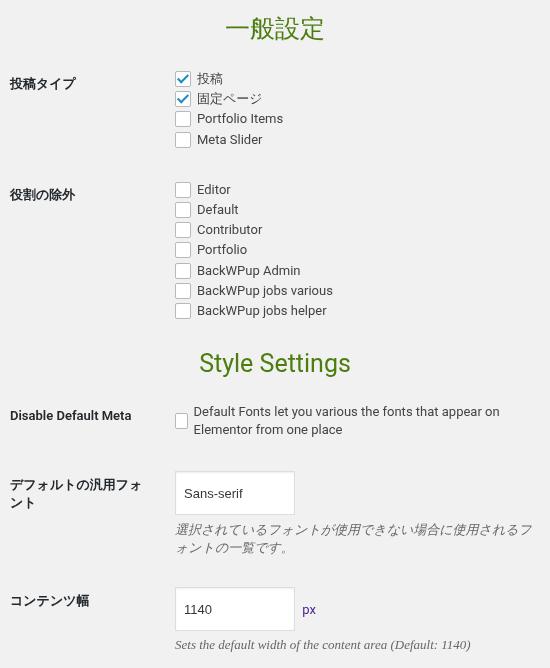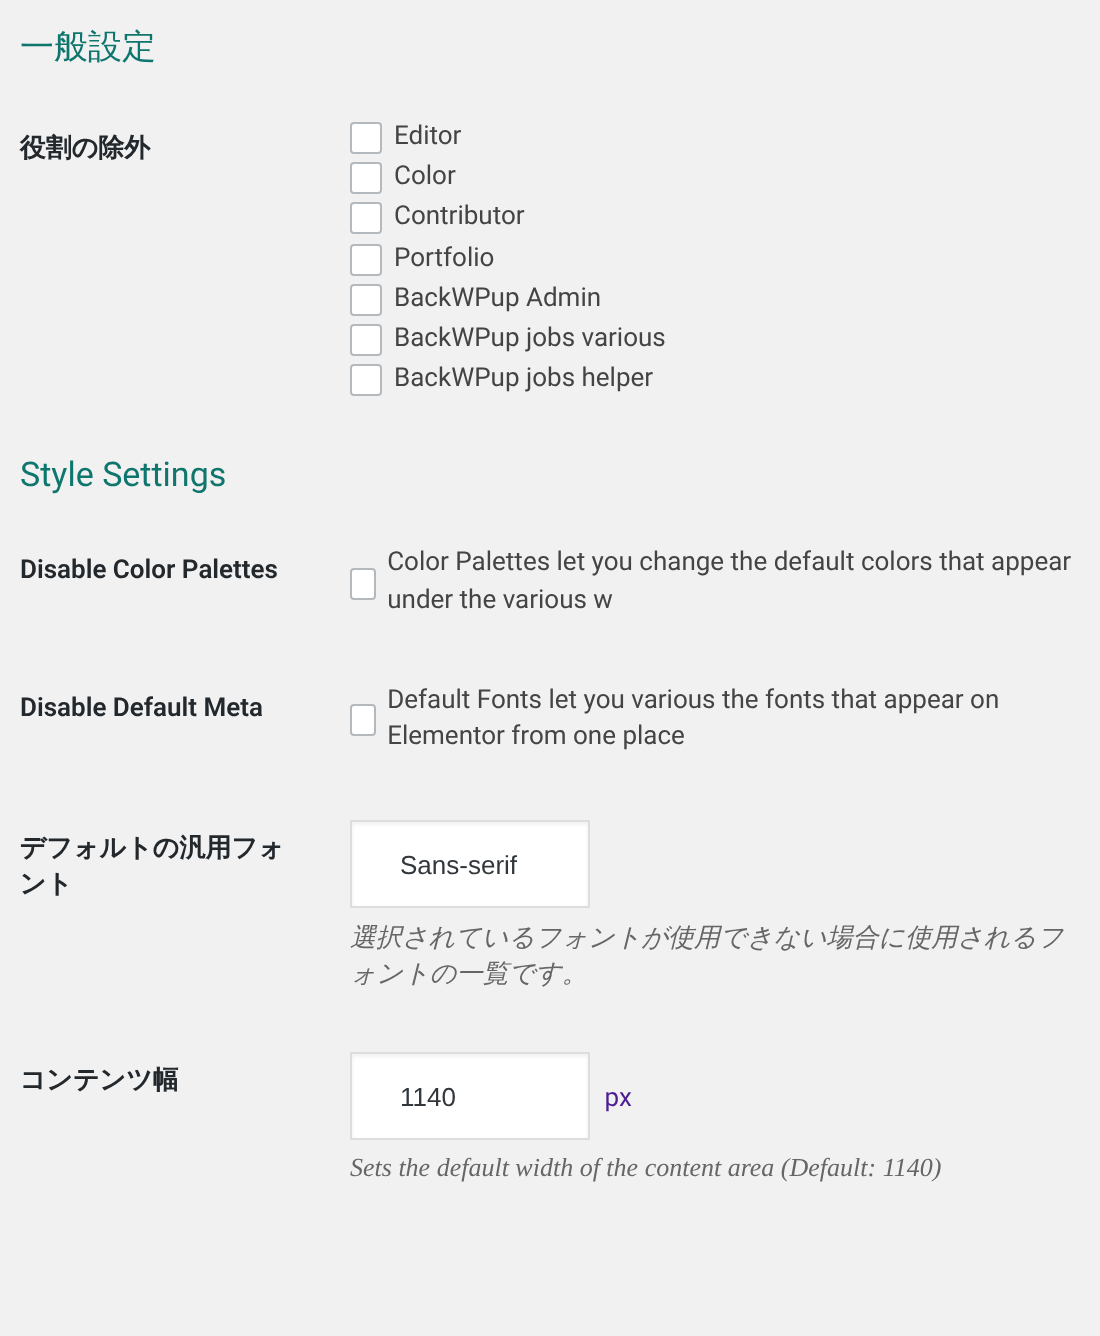--- a/index.html
+++ b/index.html
@@ -5,24 +5,25 @@
     * { box-sizing: border-box; margin: 0; padding: 0; }
     body {
       font-family: -apple-system, BlinkMacSystemFont, "Segoe UI", Roboto, Oxygen-Sans, Ubuntu, Cantarell, "Helvetica Neue", sans-serif;
       font-size: 13px;
       color: #23282d;
       background: #f1f1f1;
       padding: 0;
       width: 550px;
     }
     h2.section-title {
-      font-size: 17px;
+      font-size: 25px;
       font-weight: 400;
       padding: 12px 10px 10px 10px;
-      color: #0f766e;
+      color: #4d7c0f;
+      text-align: center;
     }
     .form-table { width: 100%; border-collapse: collapse; }
     .form-table tr { vertical-align: top; }
     .form-table th {
       text-align: left;
       padding: 20px 10px 20px 10px;
       width: 165px;
       font-weight: 600;
       font-size: 13px;
       color: #23282d;
@@ -61,45 +62,66 @@
       font-style: italic;
       color: #666;
       margin-top: 6px;
       font-size: 13px;
       font-family: Liberation Serif, serif;
     }
     input[type="text"] {
       border: 1px solid #ddd;
       box-shadow: inset 0 1px 2px rgba(0,0,0,.07);
       background: #fff;
-      padding: 4px 24px;
+      padding: 4px 8px;
       font-size: 13px;
       height: 44px;
       width: 120px;
       color: #32373c;
     }
     .unit { margin-left: 4px; color: #4c1d95; }
   </style>
 </head>
 <body>
 
 <h2 class="section-title">一般設定</h2>
 
 <table class="form-table">
   <tbody>
+      <tr>
+    <th>投稿タイプ</th>
+    <td>
+      <div class="checkbox-row">
+        <input type="checkbox" checked="" style="">
+        <span class="cb-label">投稿</span>
+      </div>
+      <div class="checkbox-row">
+        <input type="checkbox" checked="" style="">
+        <span class="cb-label">固定ページ</span>
+      </div>
+      <div class="checkbox-row">
+        <input type="checkbox" style="">
+        <span class="cb-label">Portfolio Items</span>
+      </div>
+      <div class="checkbox-row">
+        <input type="checkbox" style="">
+        <span class="cb-label">Meta Slider</span>
+      </div>
+    </td>
+  </tr>
   <tr>
     <th>役割の除外</th>
     <td>
       <div class="checkbox-row">
         <input type="checkbox" style="">
         <span class="cb-label">Editor</span>
       </div>
       <div class="checkbox-row">
         <input type="checkbox" style="">
-        <span class="cb-label">Color</span>
+        <span class="cb-label">Default</span>
       </div>
       <div class="checkbox-row">
         <input type="checkbox" style="">
         <span class="cb-label">Contributor</span>
       </div>
       <div class="checkbox-row">
         <input type="checkbox" style="">
         <span class="cb-label">Portfolio</span>
       </div>
       <div class="checkbox-row">
@@ -116,29 +138,20 @@
       </div>
     </td>
   </tr>
 </tbody>
   </table>
 
 <h2 class="section-title">Style Settings</h2>
 
 <table class="form-table">
   <tbody>
-      <tr>
-    <th>Disable Color Palettes</th>
-    <td>
-      <div class="checkbox-row">
-        <input type="checkbox" style="">
-        <span class="inline-desc">Color Palettes let you change the default colors that appear under the various w</span>
-      </div>
-    </td>
-  </tr>
   <tr>
     <th>Disable Default Meta</th>
     <td>
       <div class="checkbox-row">
         <input type="checkbox" style="">
         <span class="inline-desc">Default Fonts let you various the fonts that appear on Elementor from one place</span>
       </div>
     </td>
   </tr>
   <tr>

